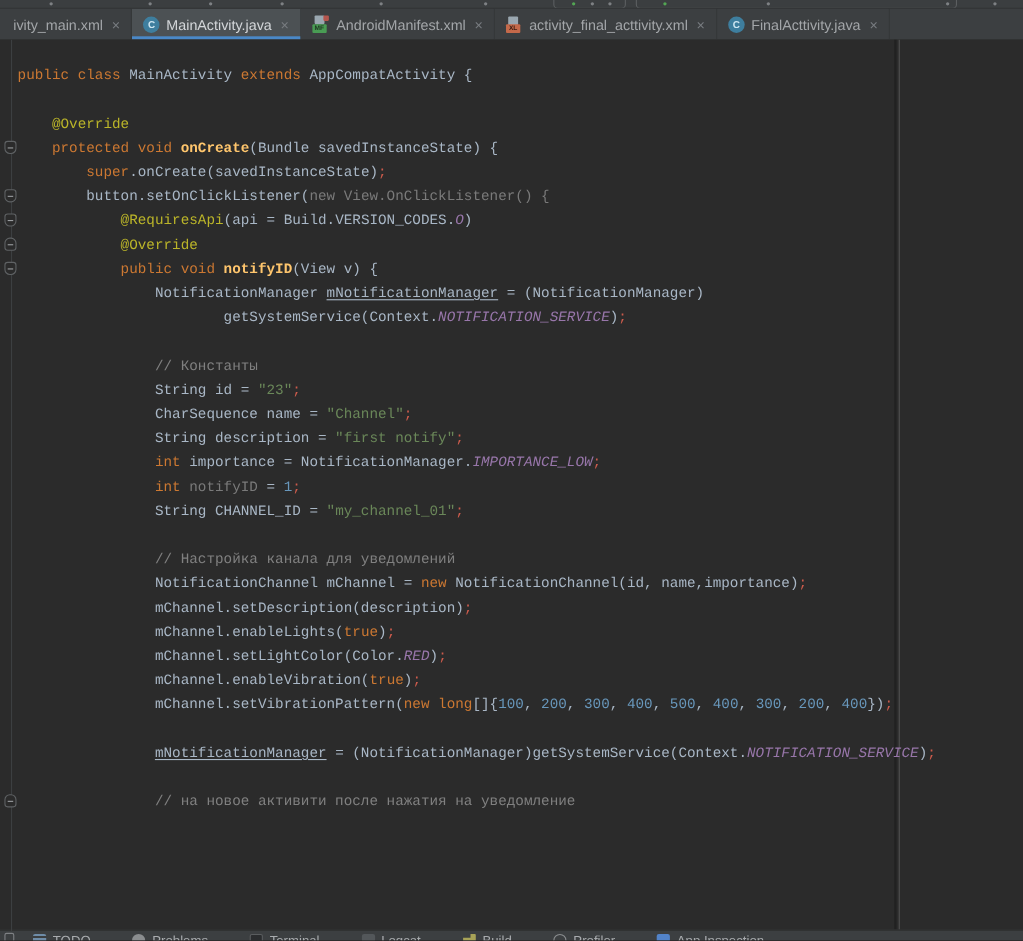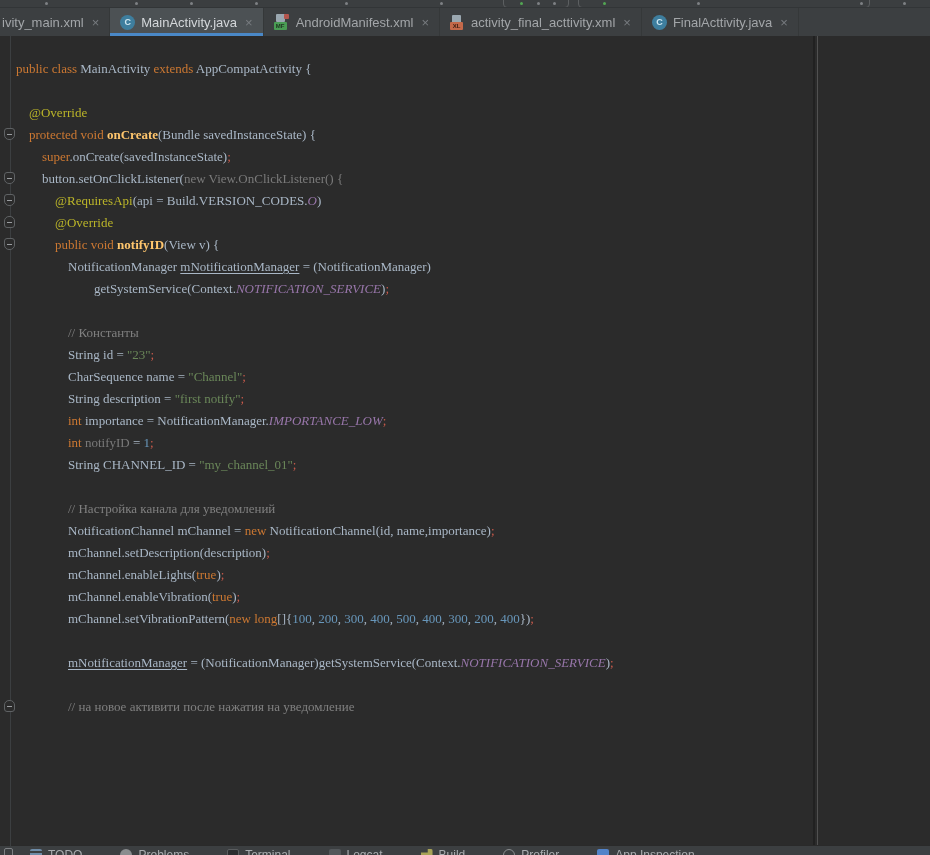--- a/index.html
+++ b/index.html
@@ -11,41 +11,41 @@
   .tb-dot{position:absolute;top:2px;width:3px;height:3px;border-radius:50%;background:#7E8184;}
   .tb-dot.green{background:#53A653;}
   .tb-btn{position:absolute;top:-7px;height:13px;border:1px solid #5C5F61;border-radius:4px;background:transparent;}
 
   
   .tab-bar{height:28px;background:#3C3F41;display:flex;align-items:stretch;overflow:hidden;}
   .tab{display:flex;align-items:center;gap:6px;padding:0 10px;font-size:13px;color:#A3A6A9;
        border-right:1px solid #353839;position:relative;white-space:nowrap;cursor:default;}
   .tab.active{background:#4C5154;color:#D4D7DA;}
   .tab.active::after{content:"";position:absolute;left:0;right:0;bottom:0;height:3px;background:var(--accent);}
-  .tab.clipped{padding-left:2px;}
+  .tab.clipped{padding-left:12px;}
   .tab .close{color:#787C80;font-size:13px;margin-left:2px;line-height:1;}
   .icon-class{width:15px;height:15px;border-radius:50%;background:#3E7E9E;color:#CFE7F2;
       font-size:9px;font-weight:bold;display:flex;align-items:center;justify-content:center;flex:0 0 auto;}
   .icon-manifest{width:16px;height:16px;position:relative;flex:0 0 auto;}
   .icon-manifest .page{position:absolute;left:2px;top:0;width:9px;height:8px;background:#9AA7B0;border-radius:1px;}
   .icon-manifest .dotr{position:absolute;right:1px;top:0;width:5px;height:5px;background:#B4554D;border-radius:1px;}
   .icon-manifest .mf{position:absolute;left:0;bottom:0;width:13px;height:8px;background:#499C54;color:#1E3320;
       font-size:6px;font-weight:bold;text-align:center;line-height:8px;border-radius:1px;}
   .icon-layout{width:15px;height:15px;position:relative;flex:0 0 auto;}
   .icon-layout .page{position:absolute;left:2px;top:0;width:9px;height:8px;background:#9AA7B0;border-radius:1px;}
   .icon-layout .xl{position:absolute;left:0;bottom:0;width:13px;height:8px;background:#C4694A;color:#3A1D12;
       font-size:6px;font-weight:bold;text-align:center;line-height:8px;border-radius:1px;}
 
   
   .editor{position:relative;height:811px;background:#2B2B2B;overflow:hidden;}
   .fold-line{position:absolute;left:10px;top:0;bottom:0;width:1px;background:#3C3F41;z-index:1;}
   .margin-dark{position:absolute;left:813px;top:0;bottom:0;width:2px;background:#212121;z-index:0;}
   .margin-guide{position:absolute;left:817px;top:0;bottom:0;width:1px;background:#515151;z-index:0;}
   .code-area{position:relative;padding:22px 0 0 16px;z-index:2;
-      font-family:Liberation Serif, serif;font-size:13px;}
+      font-family:Liberation Mono, monospace;font-size:13px;}
   .code-line{height:22px;line-height:22px;white-space:pre;position:relative;}
   .fold-marker{position:absolute;left:-12px;top:4px;width:11px;height:12px;box-sizing:border-box;
       border:1px solid #5F6264;background:#2B2B2B;border-radius:3px 3px 5px 5px;z-index:3;}
   .fold-marker::after{content:"";position:absolute;left:2px;right:2px;top:5px;height:1px;background:#9A9DA0;}
   .fold-marker.end{border-radius:5px 5px 3px 3px;}
   .seg-k{color:var(--c-k);}
   .seg-d{color:var(--c-d);}
   .seg-a{color:var(--c-a);}
   .seg-m{color:var(--c-m);font-weight:bold;}
   .seg-s{color:var(--c-s);}
@@ -150,20 +150,21 @@
         <div class="code-line"><span>                </span><span class="seg-d">CharSequence name = </span><span class="seg-s">"Channel"</span><span class="seg-sc">;</span></div>
         <div class="code-line"><span>                </span><span class="seg-d">String description = </span><span class="seg-s">"first notify"</span><span class="seg-sc">;</span></div>
         <div class="code-line"><span>                </span><span class="seg-k">int</span><span class="seg-d"> importance = NotificationManager.</span><span class="seg-p">IMPORTANCE_LOW</span><span class="seg-sc">;</span></div>
         <div class="code-line"><span>                </span><span class="seg-k">int</span><span class="seg-g"> notifyID </span><span class="seg-d">= </span><span class="seg-n">1</span><span class="seg-sc">;</span></div>
         <div class="code-line"><span>                </span><span class="seg-d">String CHANNEL_ID = </span><span class="seg-s">"my_channel_01"</span><span class="seg-sc">;</span></div>
         <div class="code-line"><span></span></div>
         <div class="code-line"><span>                </span><span class="seg-c">// Настройка канала для уведомлений</span></div>
         <div class="code-line"><span>                </span><span class="seg-d">NotificationChannel mChannel = </span><span class="seg-k">new</span><span class="seg-d"> NotificationChannel(id, name,importance)</span><span class="seg-sc">;</span></div>
         <div class="code-line"><span>                </span><span class="seg-d">mChannel.setDescription(description)</span><span class="seg-sc">;</span></div>
         <div class="code-line"><span>                </span><span class="seg-d">mChannel.enableLights(</span><span class="seg-k">true</span><span class="seg-d">)</span><span class="seg-sc">;</span></div>
+        <div class="code-line"><span>                </span><span class="seg-d">mChannel.setLightColor(Color.</span><span class="seg-p">RED</span><span class="seg-d">)</span><span class="seg-sc">;</span></div>
         <div class="code-line"><span>                </span><span class="seg-d">mChannel.enableVibration(</span><span class="seg-k">true</span><span class="seg-d">)</span><span class="seg-sc">;</span></div>
         <div class="code-line"><span>                </span><span class="seg-d">mChannel.setVibrationPattern(</span><span class="seg-k">new long</span><span class="seg-d">[]{</span><span class="seg-n">100</span><span class="seg-d">, </span><span class="seg-n">200</span><span class="seg-d">, </span><span class="seg-n">300</span><span class="seg-d">, </span><span class="seg-n">400</span><span class="seg-d">, </span><span class="seg-n">500</span><span class="seg-d">, </span><span class="seg-n">400</span><span class="seg-d">, </span><span class="seg-n">300</span><span class="seg-d">, </span><span class="seg-n">200</span><span class="seg-d">, </span><span class="seg-n">400</span><span class="seg-d">})</span><span class="seg-sc">;</span></div>
         <div class="code-line"><span></span></div>
         <div class="code-line"><span>                </span><span class="seg-u">mNotificationManager</span><span class="seg-d"> = (NotificationManager)getSystemService(Context.</span><span class="seg-p">NOTIFICATION_SERVICE</span><span class="seg-d">)</span><span class="seg-sc">;</span></div>
         <div class="code-line"><span></span></div>
         <div class="code-line"><span class="fold-marker end"></span><span>                </span><span class="seg-c">// на новое активити после нажатия на уведомление</span></div>
       </div>
   </div>
 
   <div class="bottom-bar">

